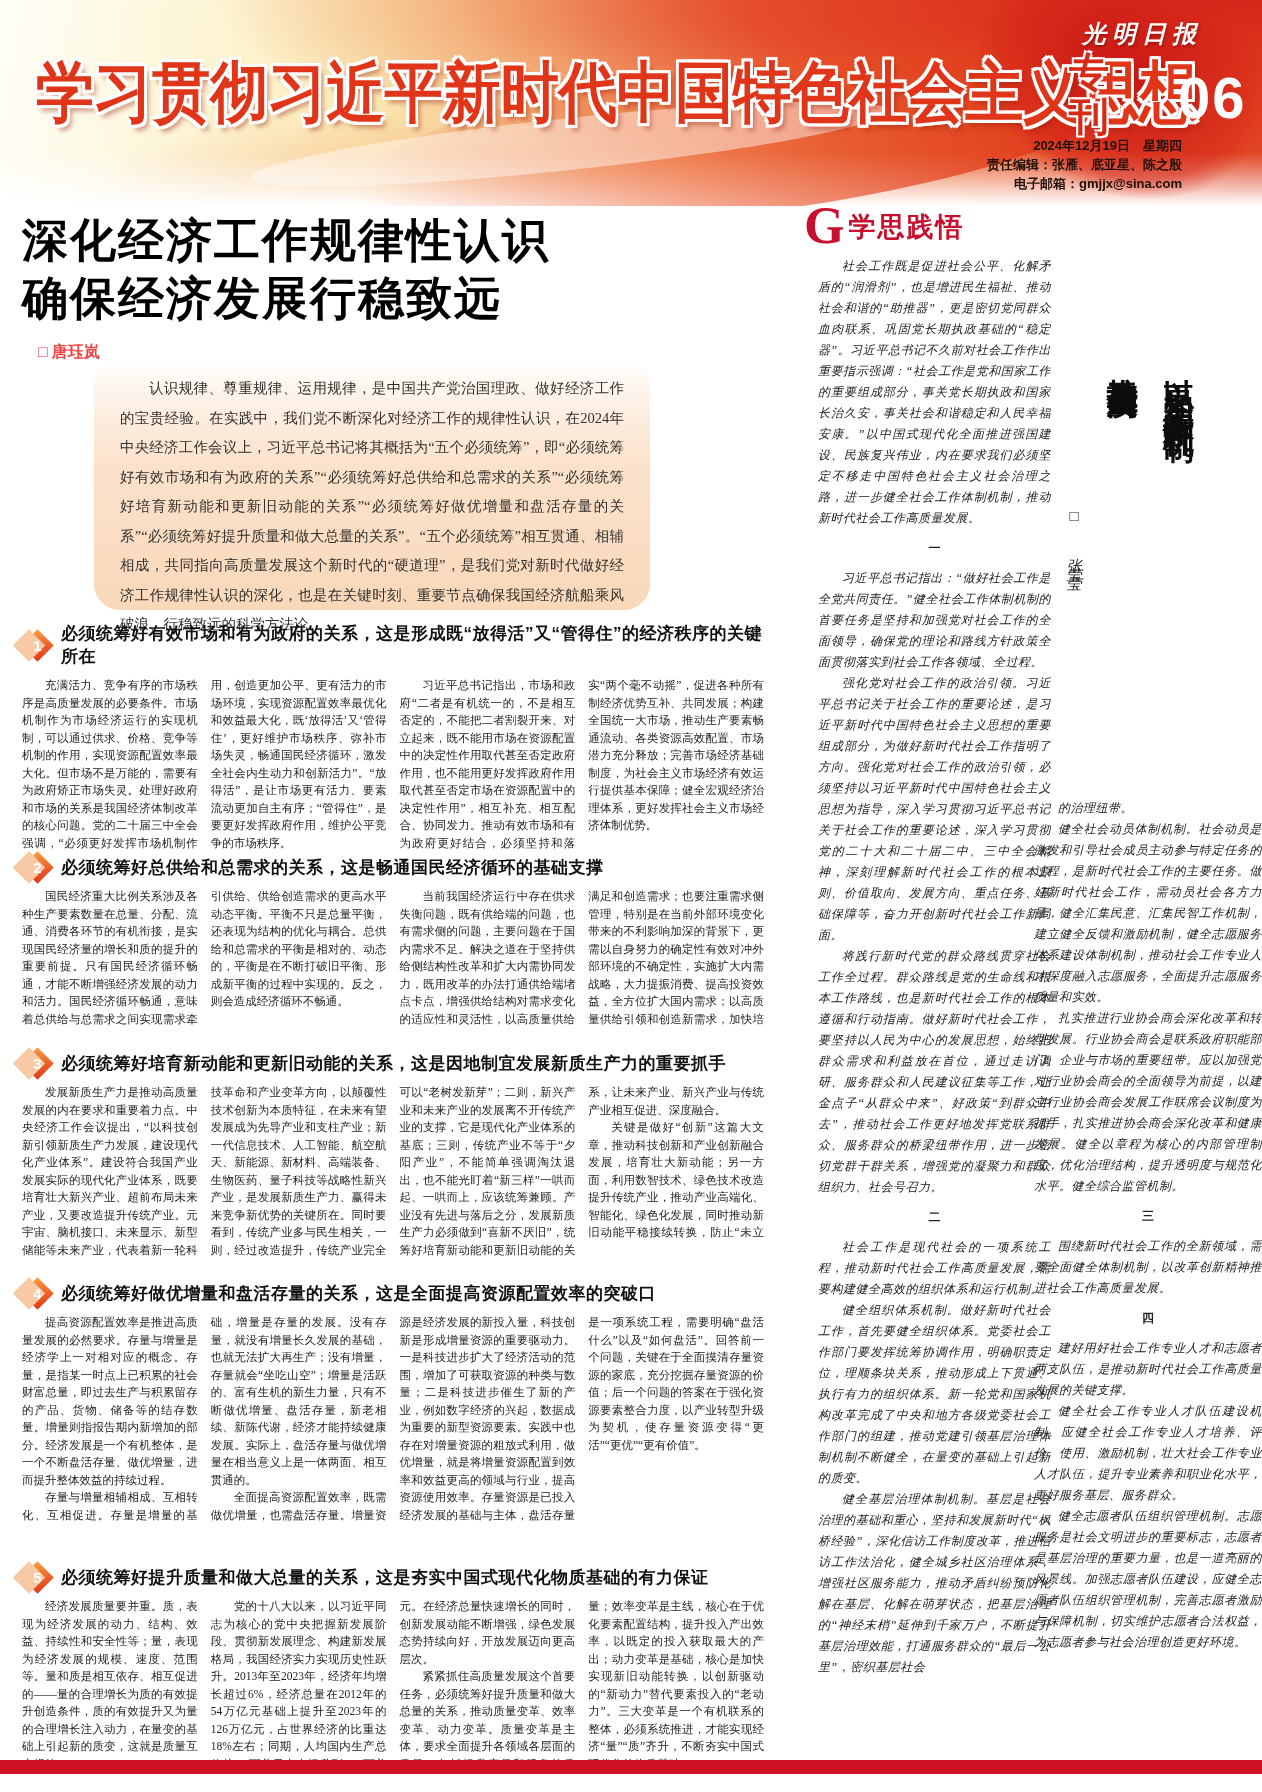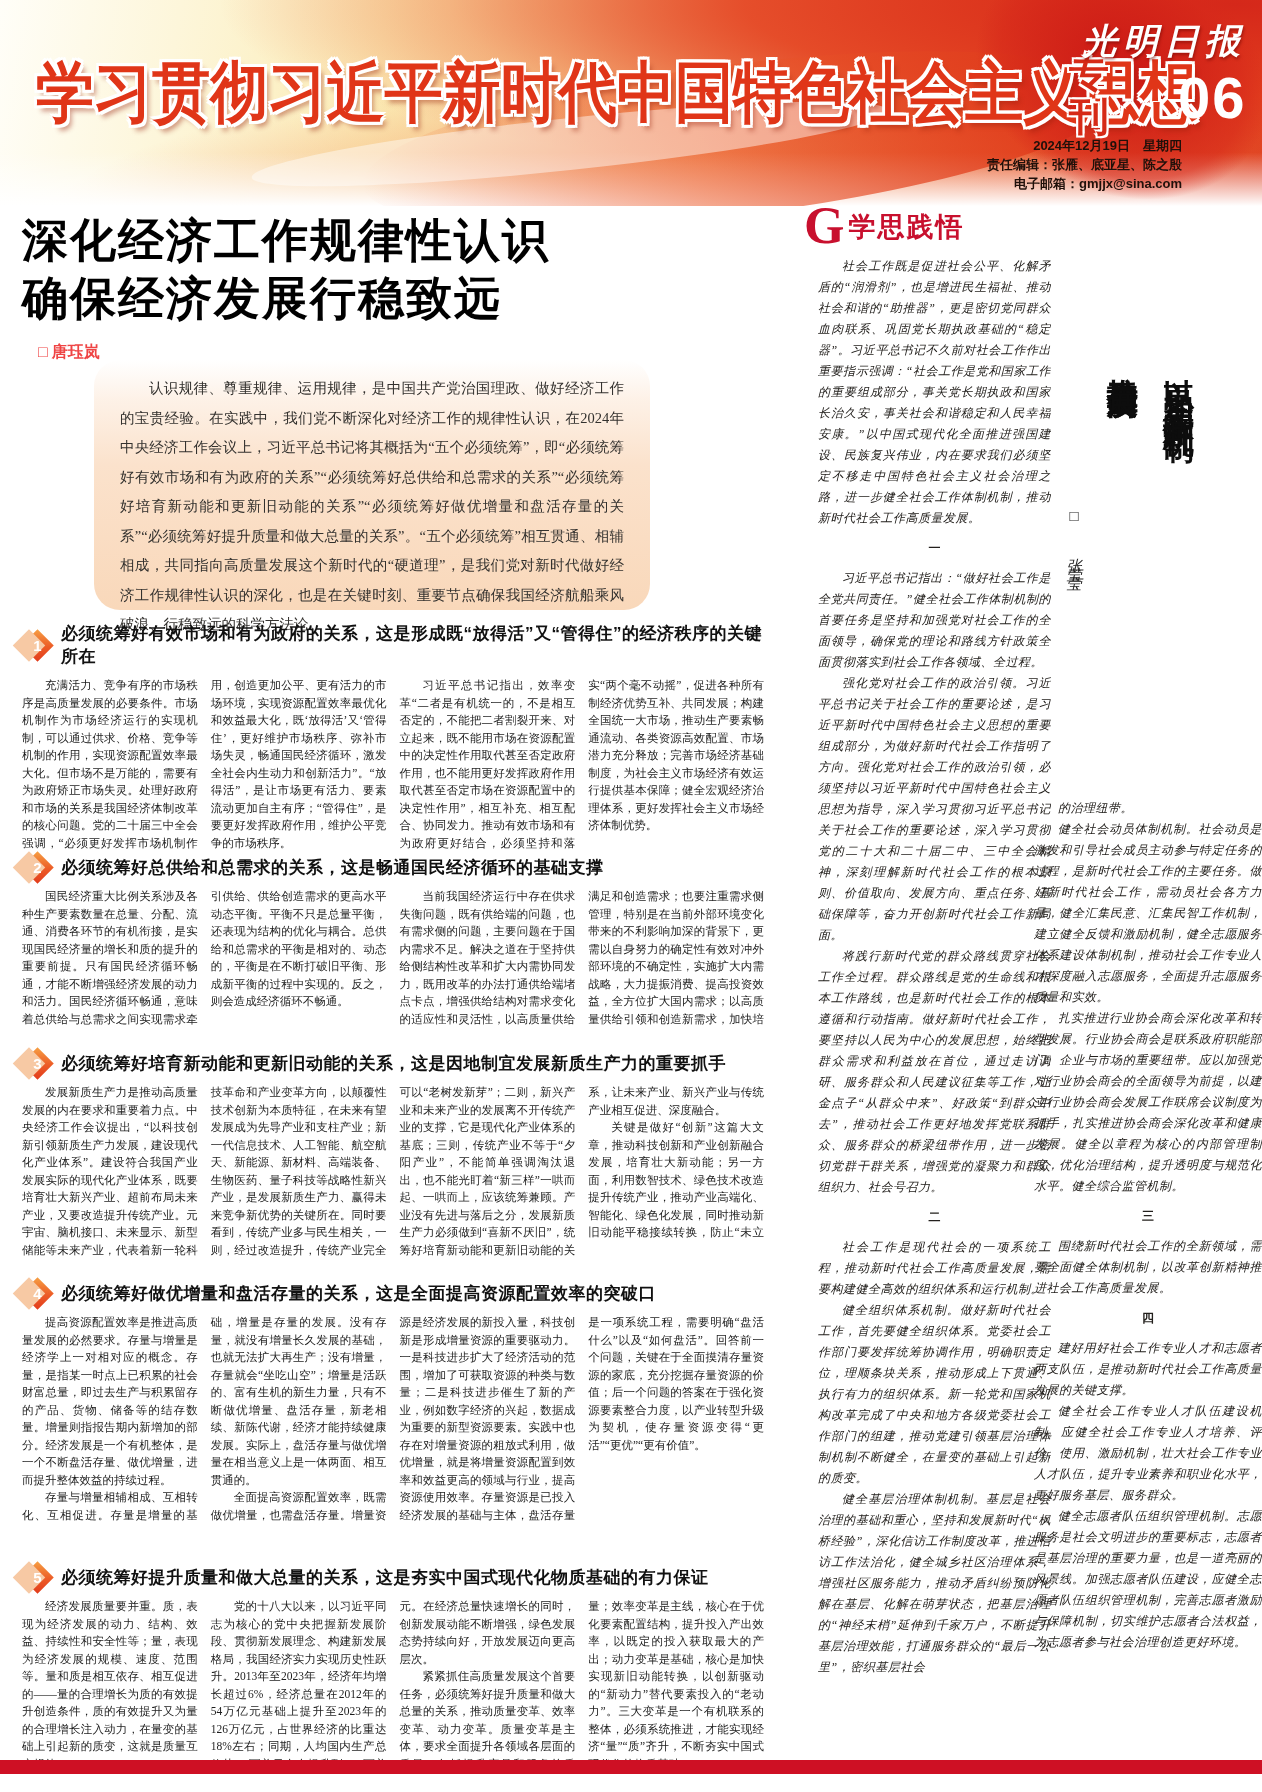--- a/index.html
+++ b/index.html
@@ -18,21 +18,21 @@
     transform:rotate(-6deg);background:rgba(255,255,255,.45);}
   .swoosh-c{position:absolute;right:-70px;top:-90px;width:420px;height:330px;border-radius:50%;
     transform:rotate(24deg);background:radial-gradient(closest-side,rgba(200,20,20,.9),rgba(214,40,26,.55) 60%,rgba(214,40,26,0) 72%);}
   .banner-title{position:absolute;left:36px;top:48px;font-family:"Liberation Sans",sans-serif;
     font-weight:bold;font-size:66px;letter-spacing:0px;color:#e03518;white-space:nowrap;
     transform:scaleX(.88);transform-origin:left center;
     text-shadow:-3px -3px 0 #fff,3px -3px 0 #fff,-3px 3px 0 #fff,3px 3px 0 #fff,0 -3px 0 #fff,0 3px 0 #fff,-3px 0 0 #fff,3px 0 0 #fff,5px 6px 6px rgba(150,30,10,.45);}
   .zhuankan{position:absolute;left:1066px;top:50px;width:46px;font-family:"Liberation Sans",sans-serif;
     font-weight:bold;font-size:40px;line-height:44px;color:#d62a17;text-align:center;
     text-shadow:-2px -2px 0 #fff,2px -2px 0 #fff,-2px 2px 0 #fff,2px 2px 0 #fff;}
-  .gmrb{position:absolute;left:1082px;top:18px;font-style:italic;font-weight:bold;font-size:35px;
+  .gmrb{position:absolute;left:1082px;top:18px;font-style:italic;font-weight:bold;font-size:24px;
     letter-spacing:6px;color:#ffffff;white-space:nowrap;text-shadow:1px 2px 3px rgba(120,10,5,.6);}
   .pagenum{position:absolute;left:1178px;top:64px;font-family:"Liberation Sans",sans-serif;
     font-weight:700;font-size:58px;color:#ffffff;letter-spacing:2px;}
   .dateblock{position:absolute;right:80px;top:136px;text-align:right;font-family:"Liberation Sans",sans-serif;
     font-weight:bold;font-size:13px;line-height:19px;color:#20100a;}
   
   .headline{position:absolute;left:22px;font-weight:bold;font-size:46px;letter-spacing:2px;color:#000;white-space:nowrap;}
   .hl1{top:210px;} .hl2{top:268px;}
   .byline{position:absolute;left:38px;top:342px;font-size:16px;font-weight:bold;color:#ef4444;}
   .introbox{position:absolute;left:94px;top:360px;width:556px;height:250px;border-radius:26px;
@@ -106,21 +106,21 @@
 
   <div class="sec" id="sec1">
     <div class="sec-head">
       <span class="diamond">
           <b>1</b>
         </span>
       <span class="sec-title">必须统筹好有效市场和有为政府的关系，这是形成既“放得活”又“管得住”的经济秩序的关键所在</span>
     </div>
     <div class="sec-body">
         <p>充满活力、竞争有序的市场秩序是高质量发展的必要条件。市场机制作为市场经济运行的实现机制，可以通过供求、价格、竞争等机制的作用，实现资源配置效率最大化。但市场不是万能的，需要有为政府矫正市场失灵。处理好政府和市场的关系是我国经济体制改革的核心问题。党的二十届三中全会强调，“必须更好发挥市场机制作用，创造更加公平、更有活力的市场环境，实现资源配置效率最优化和效益最大化，既‘放得活’又‘管得住’，更好维护市场秩序、弥补市场失灵，畅通国民经济循环，激发全社会内生动力和创新活力”。“放得活”，是让市场更有活力、要素流动更加自主有序；“管得住”，是要更好发挥政府作用，维护公平竞争的市场秩序。</p>
-        <p>习近平总书记指出，效率变革“二者是有机统一的，不是相互否定的，不能把二者割裂开来、对立起来，既不能用市场在资源配置中的决定性作用取代甚至否定政府作用，也不能用更好发挥政府作用取代甚至否定市场在资源配置中的决定性作用”，相互补充、相互配合、协同发力。推动有效市场和有为政府更好结合，必须坚持和落实“两个毫不动摇”，促进各种所有制经济优势互补、共同发展；构建全国统一大市场，推动生产要素畅通流动、各类资源高效配置、市场潜力充分释放；完善市场经济基础制度，为社会主义市场经济有效运行提供基本保障；健全宏观经济治理体系，更好发挥社会主义市场经济体制优势。</p>
+        <p>习近平总书记指出，市场和政府“二者是有机统一的，不是相互否定的，不能把二者割裂开来、对立起来，既不能用市场在资源配置中的决定性作用取代甚至否定政府作用，也不能用更好发挥政府作用取代甚至否定市场在资源配置中的决定性作用”，相互补充、相互配合、协同发力。推动有效市场和有为政府更好结合，必须坚持和落实“两个毫不动摇”，促进各种所有制经济优势互补、共同发展；构建全国统一大市场，推动生产要素畅通流动、各类资源高效配置、市场潜力充分释放；完善市场经济基础制度，为社会主义市场经济有效运行提供基本保障；健全宏观经济治理体系，更好发挥社会主义市场经济体制优势。</p>
       </div>
   </div>
 
   <div class="sec" id="sec2">
     <div class="sec-head">
       <span class="diamond">
           <b>2</b>
         </span>
       <span class="sec-title">必须统筹好总供给和总需求的关系，这是畅通国民经济循环的基础支撑</span>
     </div>

